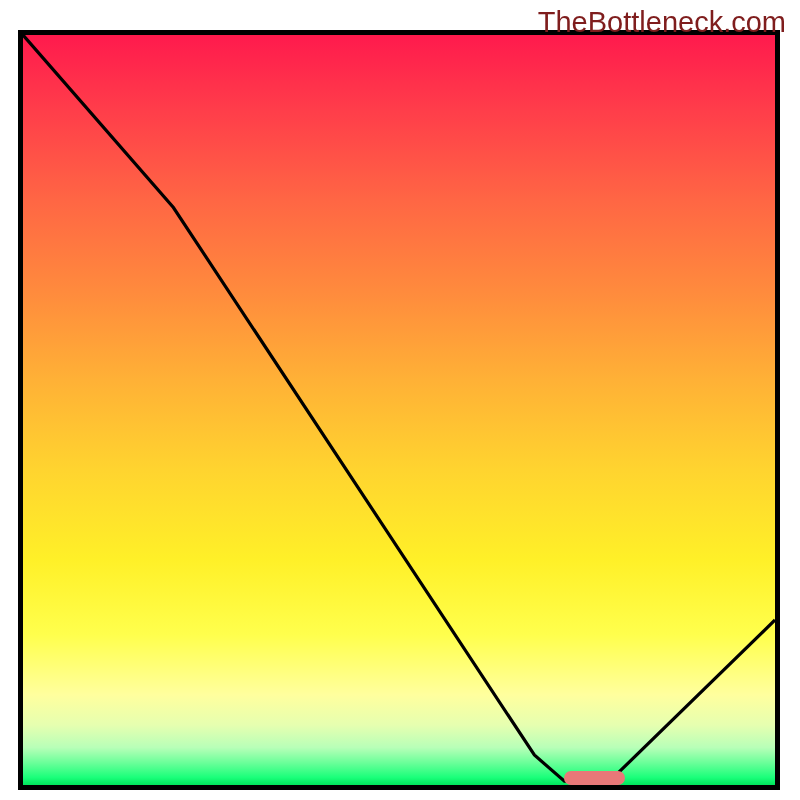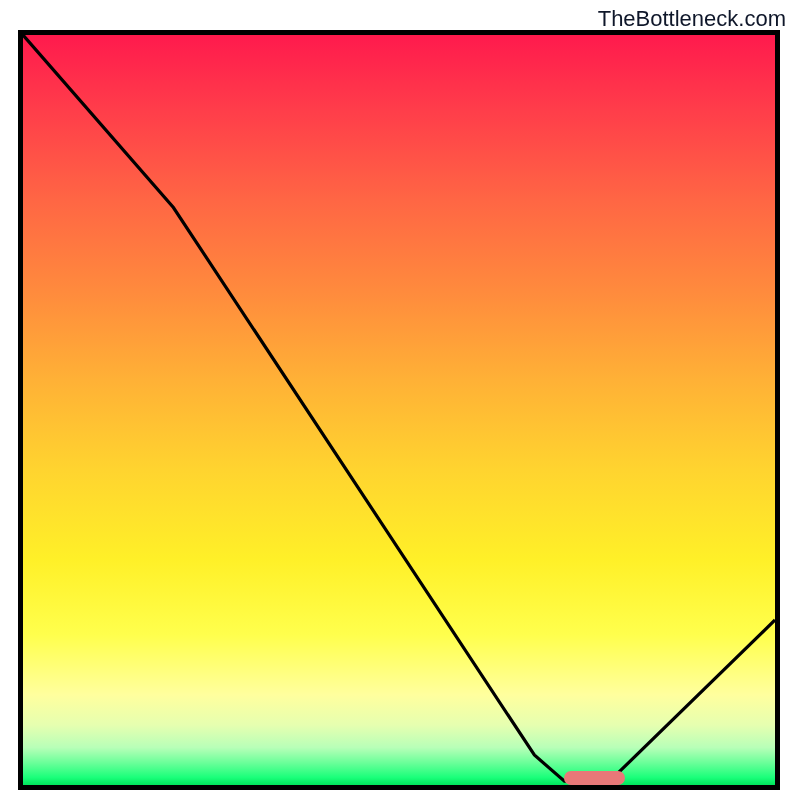--- a/index.html
+++ b/index.html
@@ -8,22 +8,22 @@
     width: 800px;
     height: 800px;
     background: #ffffff;
     font-family: Arial, sans-serif;
     position: relative;
   }
   .watermark {
     position: absolute;
     top: 6px;
     right: 14px;
-    font-size: 22px;
-    color: #0f172a;
+    font-size: 29px;
+    color: #7f1d1d;
     font-weight: normal;
     z-index: 10;
     text-align: center;
   }
   .chart-frame {
     position: absolute;
     top: 30px;
     left: 18px;
     width: 762px;
     height: 760px;

